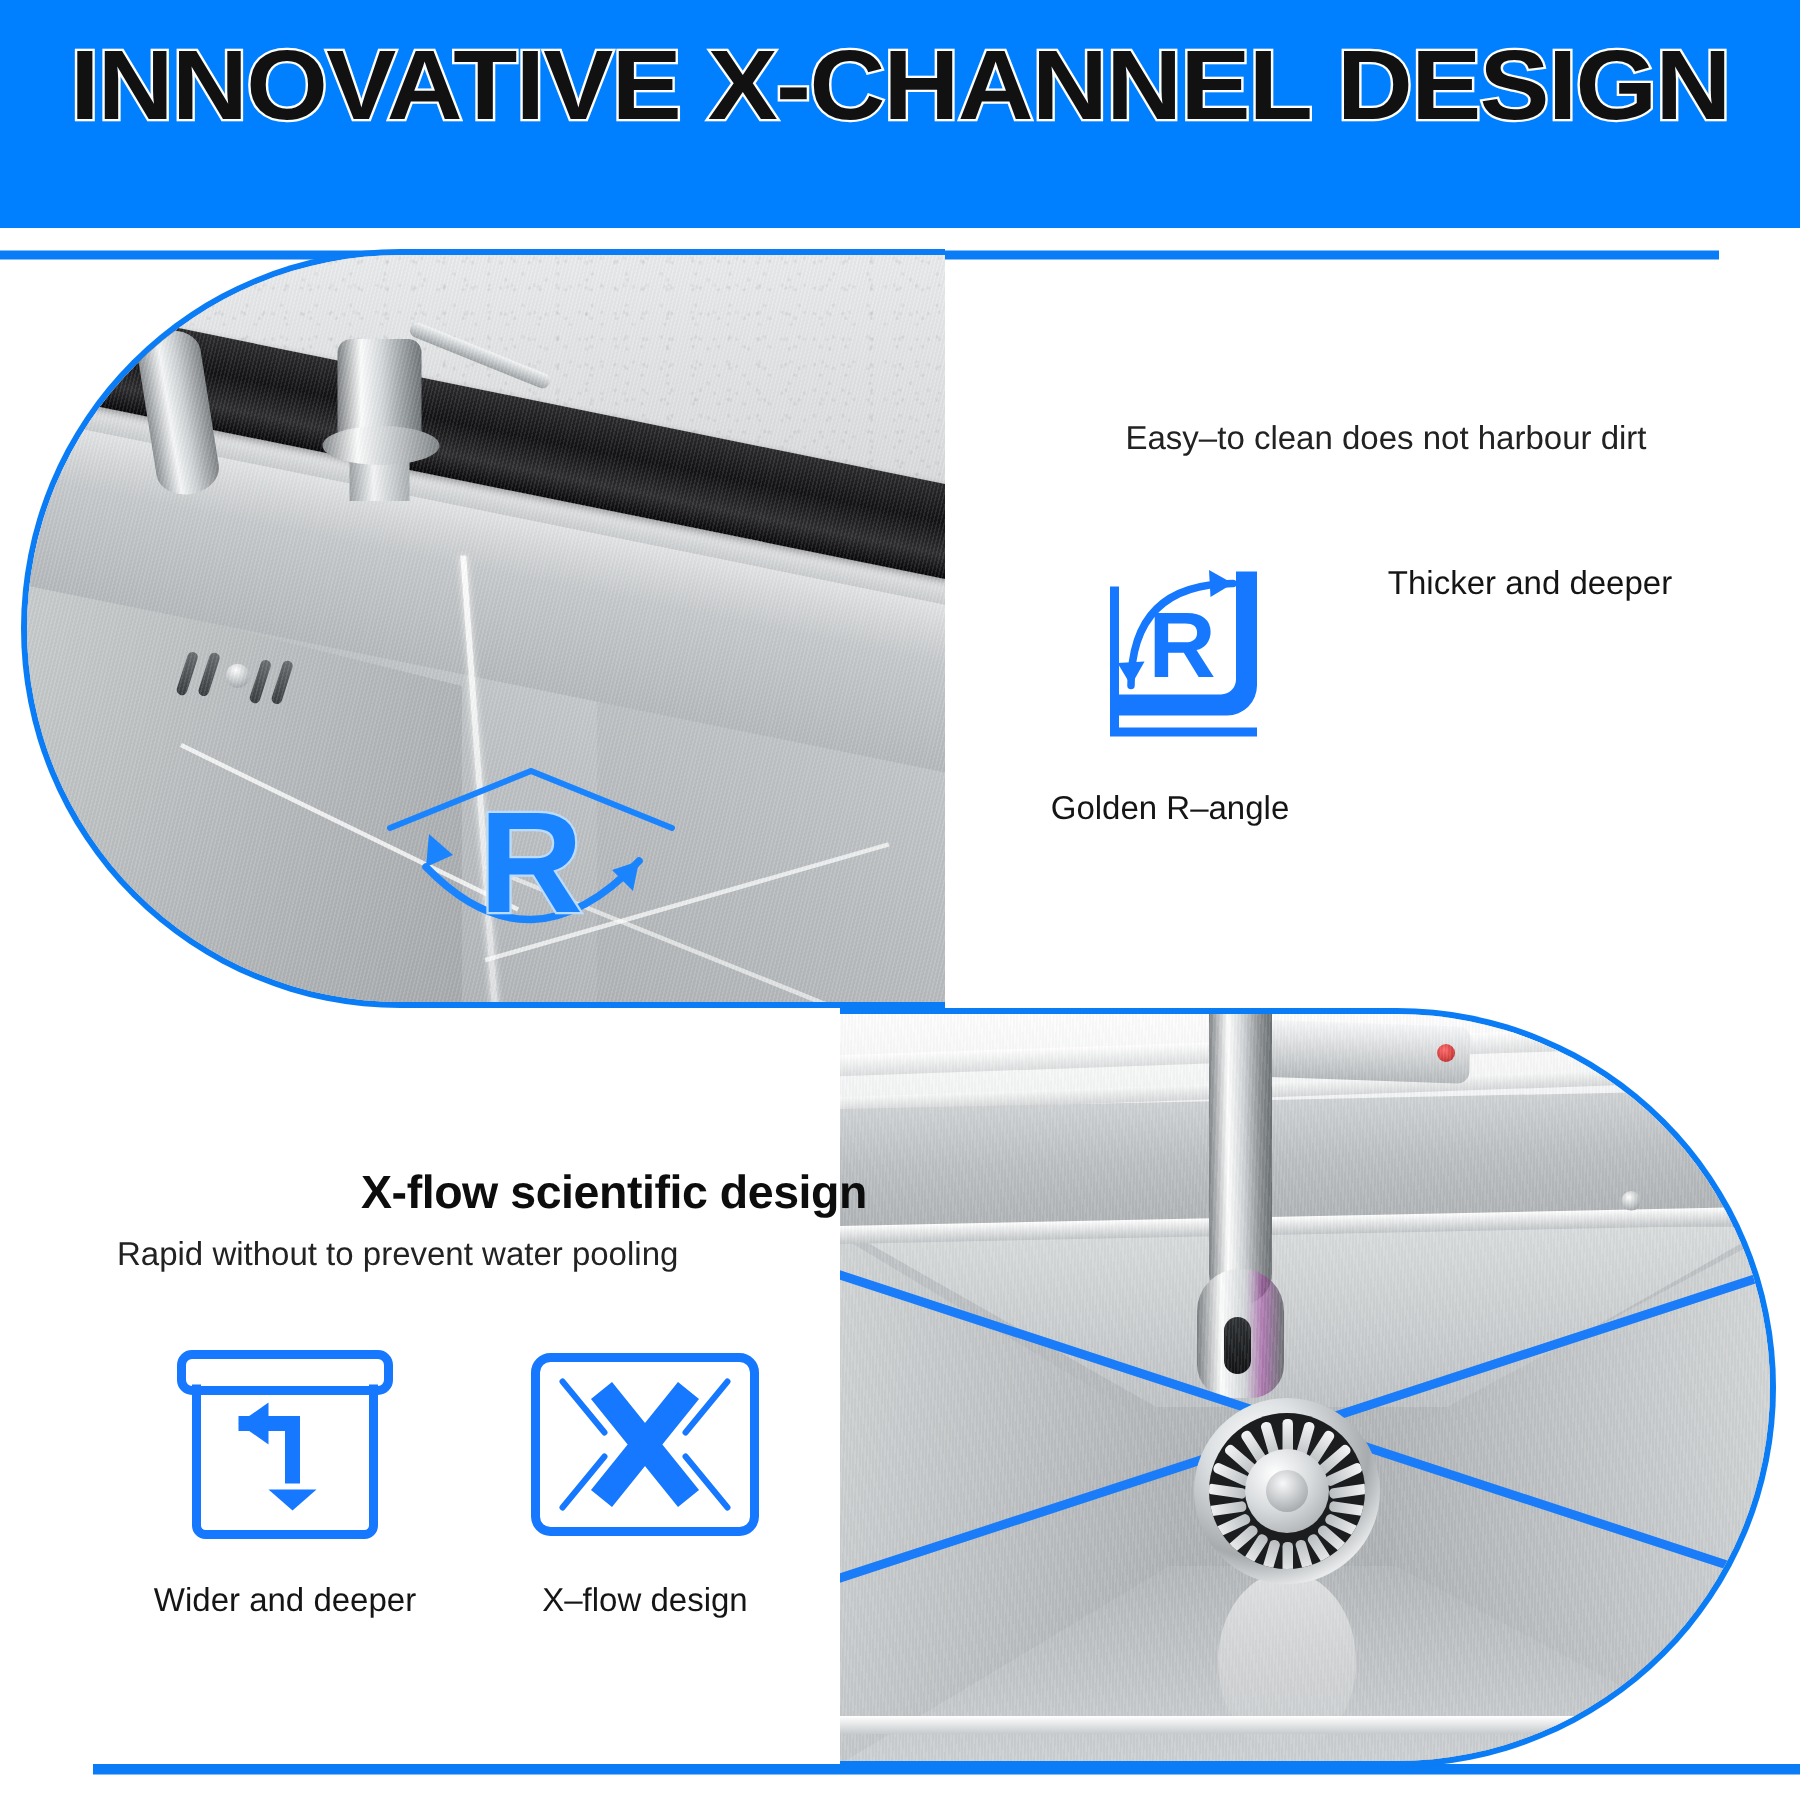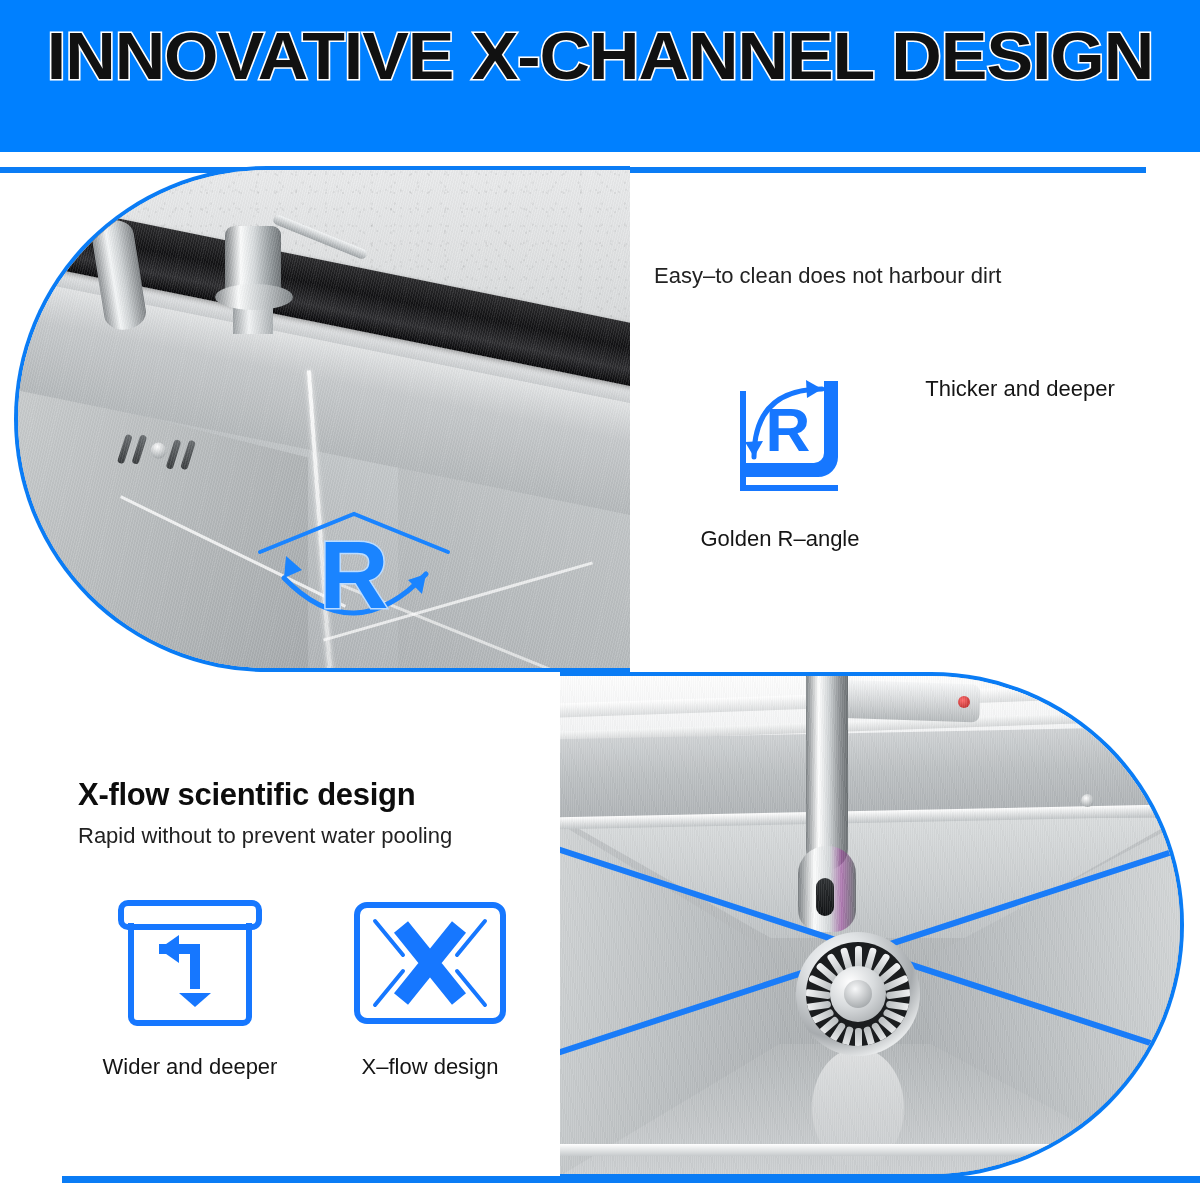--- a/index.html
+++ b/index.html
@@ -320,25 +320,25 @@
     position:absolute; right:86px; top:118px; width:13px; height:13px;
     border-radius:50%;
     background:radial-gradient(circle at 38% 32%,#ffffff,#b5b9bb 60%,#8a8e91);
   }
   
   .bb-x { position:absolute; inset:0; }
 
   
   .txt-tr { position:absolute; left:654px; top:255px; width:540px; }
   .txt-tr .h { font-size:31px; font-weight:bold; color:#0d0d0d; letter-spacing:-0.3px; line-height:40px; white-space:nowrap;}
-  .txt-tr .s { font-size:22px; color:#222222; line-height:30px; margin-top:6px; white-space:nowrap;}
+  .txt-tr .s { font-size:22px; color:#222222; line-height:30px; margin-top:22px; white-space:nowrap;text-align:center;}
 
   
   .txt-bl { position:absolute; left:78px; top:775px; width:500px; }
-  .txt-bl .h { font-size:31px; font-weight:bold; color:#0d0d0d; letter-spacing:-0.3px; line-height:40px; white-space:nowrap;}
+  .txt-bl .h { font-size:31px; font-weight:bold; color:#0d0d0d; letter-spacing:-0.3px; line-height:40px; white-space:nowrap;text-align:right;}
   .txt-bl .s { font-size:22px; color:#222222; line-height:30px; margin-top:6px; white-space:nowrap;}
 
   
   .feat-row { position:absolute; display:flex; }
   .feat { width:240px; display:flex; flex-direction:column; align-items:center; }
   .feat .art { height:150px; display:flex; align-items:center; justify-content:center; }
   .feat .cap { margin-top:16px; font-size:22px; color:#151515; text-align:center; white-space:nowrap;}
 
   .feat-row-top { left:660px; top:360px; }
   .feat-row-bot { left:70px; top:888px; }

